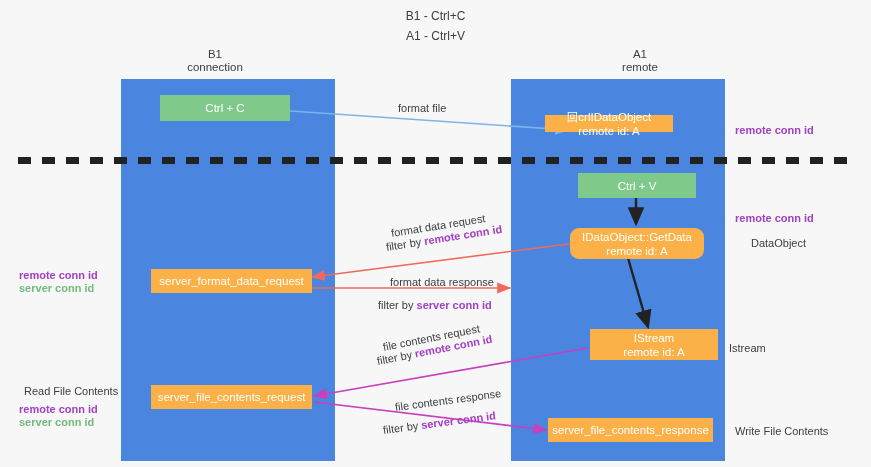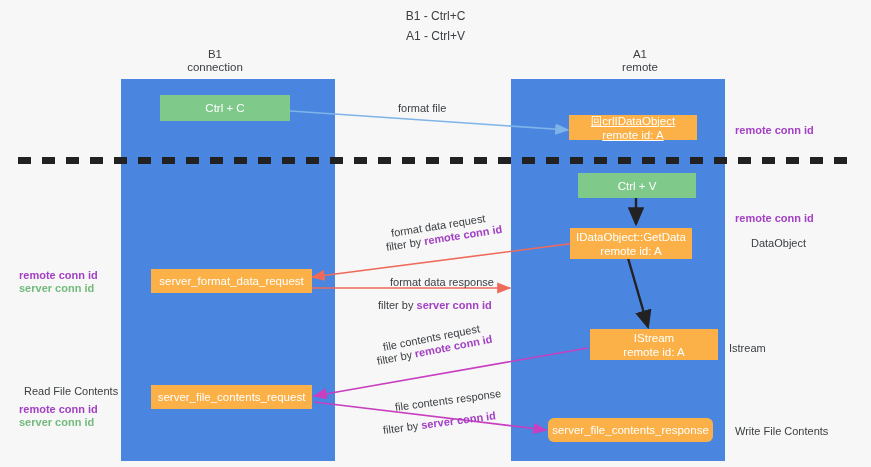--- a/index.html
+++ b/index.html
@@ -105,49 +105,49 @@
 
     <line x1="588" y1="348" x2="314" y2="396" stroke="#c83fc0" stroke-width="1.6" marker-end="url(#ah-mag)"></line>
 
     <line x1="314" y1="402" x2="546" y2="430" stroke="#c83fc0" stroke-width="1.6" marker-end="url(#ah-mag)"></line>
   </svg>
 
   <div class="node green" style="left:160px;top:95px;width:130px;height:26px;">
     <span>Ctrl + C</span>
   </div>
 
-  <div class="node orange" style="left:569px;top:115px;width:128px;height:25px;text-decoration:underline;">
+  <div class="node orange" style="left:545px;top:115px;width:128px;height:17px;">
     <span>回crlIDataObject
 remote id: A</span>
   </div>
 
   <div class="node green" style="left:578px;top:173px;width:118px;height:25px;">
     <span>Ctrl + V</span>
   </div>
 
-  <div class="node orange" style="left:570px;top:228px;width:122px;height:31px;">
+  <div class="node orange" style="left:570px;top:228px;width:134px;height:31px;border-radius:9px;">
     <span>IDataObject::GetData
 remote id: A</span>
   </div>
 
   <div class="node orange" style="left:151px;top:269px;width:161px;height:24px;">
     <span>server_format_data_request</span>
   </div>
 
 
   <div class="node orange" style="left:590px;top:329px;width:128px;height:31px;">
     <span>IStream
 remote id: A</span>
   </div>
 
   <div class="node orange" style="left:151px;top:385px;width:161px;height:24px;">
     <span>server_file_contents_request</span>
   </div>
 
-  <div class="node orange" style="left:548px;top:418px;width:165px;height:24px;border-radius:6px;">
+  <div class="node orange" style="left:548px;top:418px;width:165px;height:24px;">
     <span>server_file_contents_response</span>
   </div>
 
   <div class="anno" style="left:398px;top:101px;">format file</div>
 
   <div class="anno rot-a" style="left:391px;top:226px;">format data request</div>
   <div class="anno rot-a" style="left:386px;top:240px;">
     <span class="inl k">filter by </span><span class="inl p">remote conn id</span>
   </div>
 

